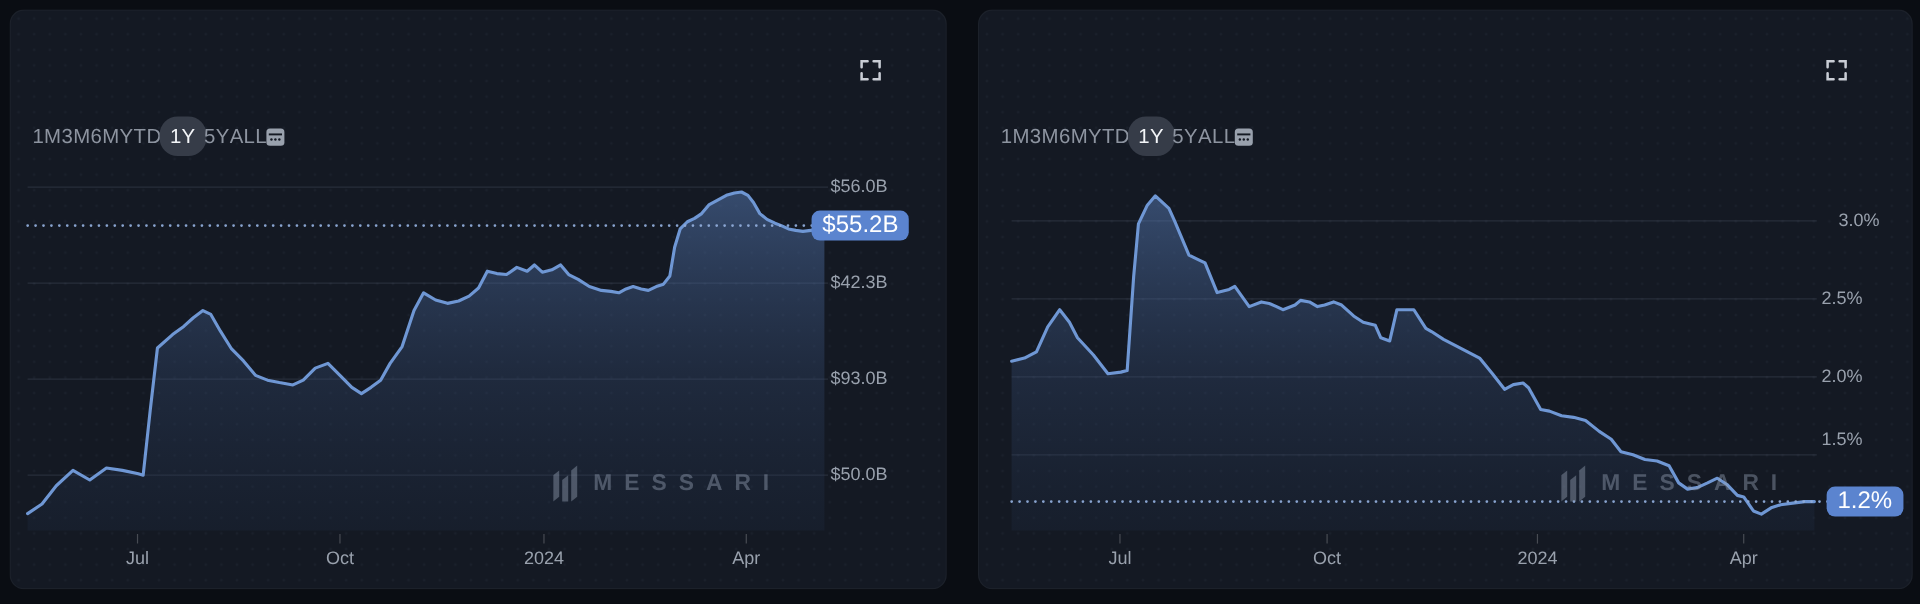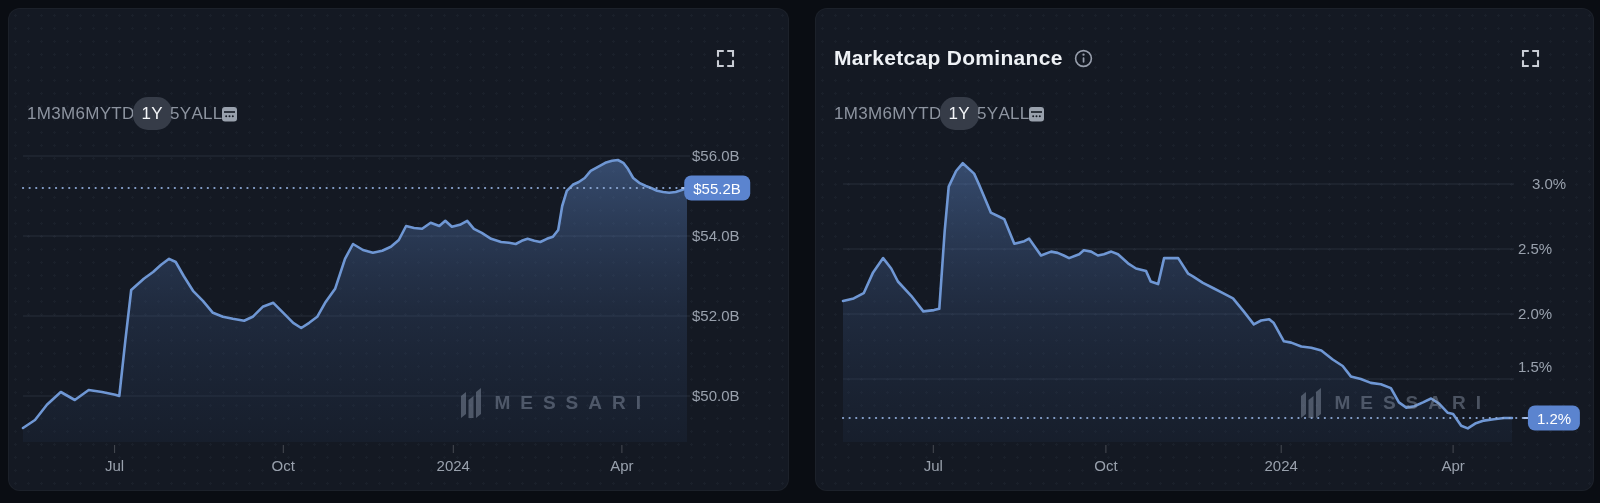--- a/index.html
+++ b/index.html
@@ -44,21 +44,21 @@
   .watermark{position:absolute;top:378px;display:flex;align-items:center;gap:9px;opacity:.42;}
   #card-left  .watermark{right:137px;}
   #card-right .watermark{right:102px;}
   .wm-text{font-size:19px;font-weight:700;letter-spacing:10px;color:#97a3b6;}
   .wm-logo{color:#97a3b6;}
 
   .axis-label{position:absolute;font-size:15px;color:#99a1ad;line-height:18px;white-space:nowrap;}
   .x-label{transform:translateX(-50%);}
   .badge{
     position:absolute;transform:translate(-50%,-50%);
-    background:#5b84cf;color:#ffffff;font-size:15px;font-weight:500;
+    background:#5b84cf;color:#ffffff;font-size:20px;font-weight:500;
     padding:4px 9px;border-radius:7px;white-space:nowrap;line-height:17px;text-align:center;
   }
   .badge-dash{position:absolute;width:9px;height:2.5px;border-radius:2px;background:#a9c0e8;}
 </style>
 </head>
 <body>
 
 <section class="card" id="card-left">
   <div class="chart-layer">
     <svg viewBox="0 0 1600 503" width="1600" height="503">
@@ -75,22 +75,22 @@
         <line x1="22" y1="395.0" x2="689" y2="395.0" stroke="rgba(165,180,200,0.14)" stroke-width="1"></line>
         <path d="M22.0,441 L22.0,427.0 L34.0,419.0 L45.9,403.8 L59.8,391.0 L73.8,399.0 L87.7,389.0 L101.0,391.0 L114.3,393.8 L118.3,395.0 L124.3,339.8 L130.2,289.0 L142.8,277.8 L152.1,271.0 L160.1,263.8 L168.1,257.8 L174.7,261.0 L182.7,275.0 L192.0,289.8 L201.9,299.8 L211.9,311.8 L221.9,315.8 L231.8,317.8 L243.1,319.8 L251.7,315.8 L261.7,305.8 L272.3,301.8 L282.3,311.8 L292.2,321.8 L300.2,327.0 L308.2,321.8 L316.2,315.8 L324.1,301.8 L334.1,287.8 L344.0,257.8 L352.0,243.0 L362.0,249.0 L371.9,251.8 L381.2,249.8 L389.9,245.8 L397.8,239.0 L405.1,225.0 L413.1,227.0 L421.1,227.8 L429.7,221.8 L438.3,225.0 L444.3,219.8 L450.9,225.8 L458.9,223.8 L466.2,219.8 L472.9,227.8 L480.8,231.8 L490.1,237.8 L500.1,241.0 L508.0,241.8 L514.7,243.0 L520.7,239.8 L526.6,237.8 L533.3,239.8 L539.3,241.0 L545.9,237.8 L551.9,235.8 L557.2,229.0 L561.2,205.0 L565.8,189.8 L571.8,183.8 L577.8,181.0 L583.7,177.0 L589.7,169.8 L597.0,165.8 L604.3,161.8 L611.0,159.8 L616.9,159.0 L622.3,161.8 L626.9,167.8 L632.2,177.0 L638.2,181.8 L644.8,185.0 L650.1,187.0 L656.1,189.8 L662.1,191.0 L668.1,191.8 L674.7,191.0 L680.7,189.0 L686.0,187.0 L686.0,441 Z" fill="url(#areaGrad0)" stroke="none"></path>
         <path d="M22.0,427.0 L34.0,419.0 L45.9,403.8 L59.8,391.0 L73.8,399.0 L87.7,389.0 L101.0,391.0 L114.3,393.8 L118.3,395.0 L124.3,339.8 L130.2,289.0 L142.8,277.8 L152.1,271.0 L160.1,263.8 L168.1,257.8 L174.7,261.0 L182.7,275.0 L192.0,289.8 L201.9,299.8 L211.9,311.8 L221.9,315.8 L231.8,317.8 L243.1,319.8 L251.7,315.8 L261.7,305.8 L272.3,301.8 L282.3,311.8 L292.2,321.8 L300.2,327.0 L308.2,321.8 L316.2,315.8 L324.1,301.8 L334.1,287.8 L344.0,257.8 L352.0,243.0 L362.0,249.0 L371.9,251.8 L381.2,249.8 L389.9,245.8 L397.8,239.0 L405.1,225.0 L413.1,227.0 L421.1,227.8 L429.7,221.8 L438.3,225.0 L444.3,219.8 L450.9,225.8 L458.9,223.8 L466.2,219.8 L472.9,227.8 L480.8,231.8 L490.1,237.8 L500.1,241.0 L508.0,241.8 L514.7,243.0 L520.7,239.8 L526.6,237.8 L533.3,239.8 L539.3,241.0 L545.9,237.8 L551.9,235.8 L557.2,229.0 L561.2,205.0 L565.8,189.8 L571.8,183.8 L577.8,181.0 L583.7,177.0 L589.7,169.8 L597.0,165.8 L604.3,161.8 L611.0,159.8 L616.9,159.0 L622.3,161.8 L626.9,167.8 L632.2,177.0 L638.2,181.8 L644.8,185.0 L650.1,187.0 L656.1,189.8 L662.1,191.0 L668.1,191.8 L674.7,191.0 L680.7,189.0 L686.0,187.0" fill="none" stroke="#6f97d4" stroke-width="2.6" stroke-linejoin="round" stroke-linecap="round"></path>
         <line x1="22" y1="187.0" x2="681" y2="187.0" stroke="#8fabd8" stroke-width="2.2" stroke-dasharray="0.1 6.5" stroke-linecap="round" opacity="0.95"></line>
         <line x1="113.6" y1="444" x2="113.6" y2="452" stroke="rgba(255,255,255,0.22)" stroke-width="1"></line>
         <line x1="282.3" y1="444" x2="282.3" y2="452" stroke="rgba(255,255,255,0.22)" stroke-width="1"></line>
         <line x1="452.3" y1="444" x2="452.3" y2="452" stroke="rgba(255,255,255,0.22)" stroke-width="1"></line>
         <line x1="620.9" y1="444" x2="620.9" y2="452" stroke="rgba(255,255,255,0.22)" stroke-width="1"></line>
       </svg>
   <div class="axis-label" style="left: 691px; top: 146px;">$56.0B</div>
-      <div class="axis-label" style="left: 691px; top: 226px;">$54.0B</div>
-      <div class="axis-label" style="left: 691px; top: 306px;">$52.0B</div>
+      <div class="axis-label" style="left: 691px; top: 226px;">$42.3B</div>
+      <div class="axis-label" style="left: 691px; top: 306px;">$93.0B</div>
       <div class="axis-label" style="left: 691px; top: 386px;">$50.0B</div>
       <div class="axis-label x-label" style="left: 113.632px; top: 456px;">Jul</div>
       <div class="axis-label x-label" style="left: 282.288px; top: 456px;">Oct</div>
       <div class="axis-label x-label" style="left: 452.272px; top: 456px;">2024</div>
       <div class="axis-label x-label" style="left: 620.928px; top: 456px;">Apr</div>
       <div class="badge-dash" style="left: 680px; top: 185.8px;"></div>
       <div class="badge" style="background: rgb(91, 132, 207); left: 716px; top: 187px;">$55.2B</div>
     </div>
 
 
@@ -159,30 +159,20 @@
       <div class="axis-label" style="left: 1517px; top: 304px;">2.0%</div>
       <div class="axis-label" style="left: 1517px; top: 357px;">1.5%</div>
       <div class="axis-label x-label" style="left: 932.315px; top: 456px;">Jul</div>
       <div class="axis-label x-label" style="left: 1104.92px; top: 456px;">Oct</div>
       <div class="axis-label x-label" style="left: 1280.19px; top: 456px;">2024</div>
       <div class="axis-label x-label" style="left: 1452.13px; top: 456px;">Apr</div>
       <div class="badge-dash" style="left: 1522px; top: 415.8px;"></div>
       <div class="badge" style="background: rgb(91, 132, 207); left: 1553px; top: 417px;">1.2%</div>
     </div>
 
-  <div class="card-header">
-    <h2 class="card-title">Marketcap Dominance</h2>
-    <span class="info-icon">
-      <svg width="19" height="19" viewBox="0 0 19 19">
-          <circle cx="9.5" cy="9.5" r="7.9" fill="none" stroke="currentColor" stroke-width="1.6"></circle>
-          <rect x="8.7" y="8.2" width="1.7" height="5.6" rx="0.8" fill="currentColor"></rect>
-          <circle cx="9.55" cy="5.7" r="1.15" fill="currentColor"></circle>
-        </svg>
-    </span>
-  </div>
 
   <button class="fullscreen-btn">
     <svg width="19" height="19" viewBox="0 0 19 19" fill="none" stroke="currentColor" stroke-width="2.1" stroke-linecap="round">
         <path d="M7 2 H2 V7"></path>
         <path d="M12 2 H17 V7"></path>
         <path d="M17 12 V17 H12"></path>
         <path d="M2 12 V17 H7"></path>
       </svg>
   </button>
 

